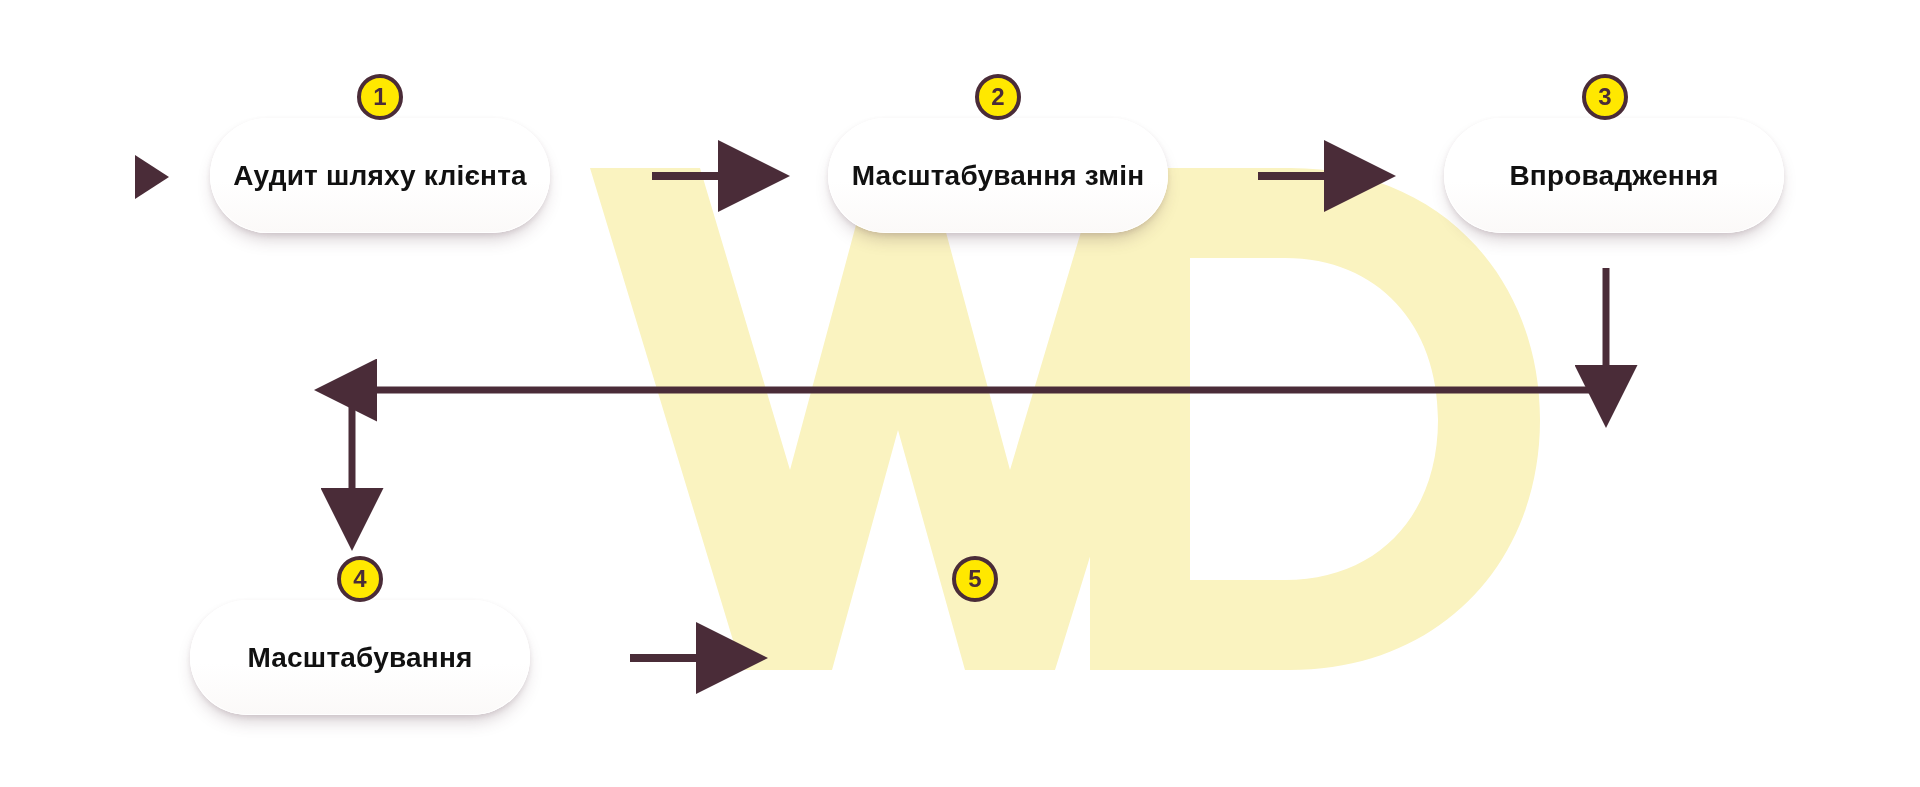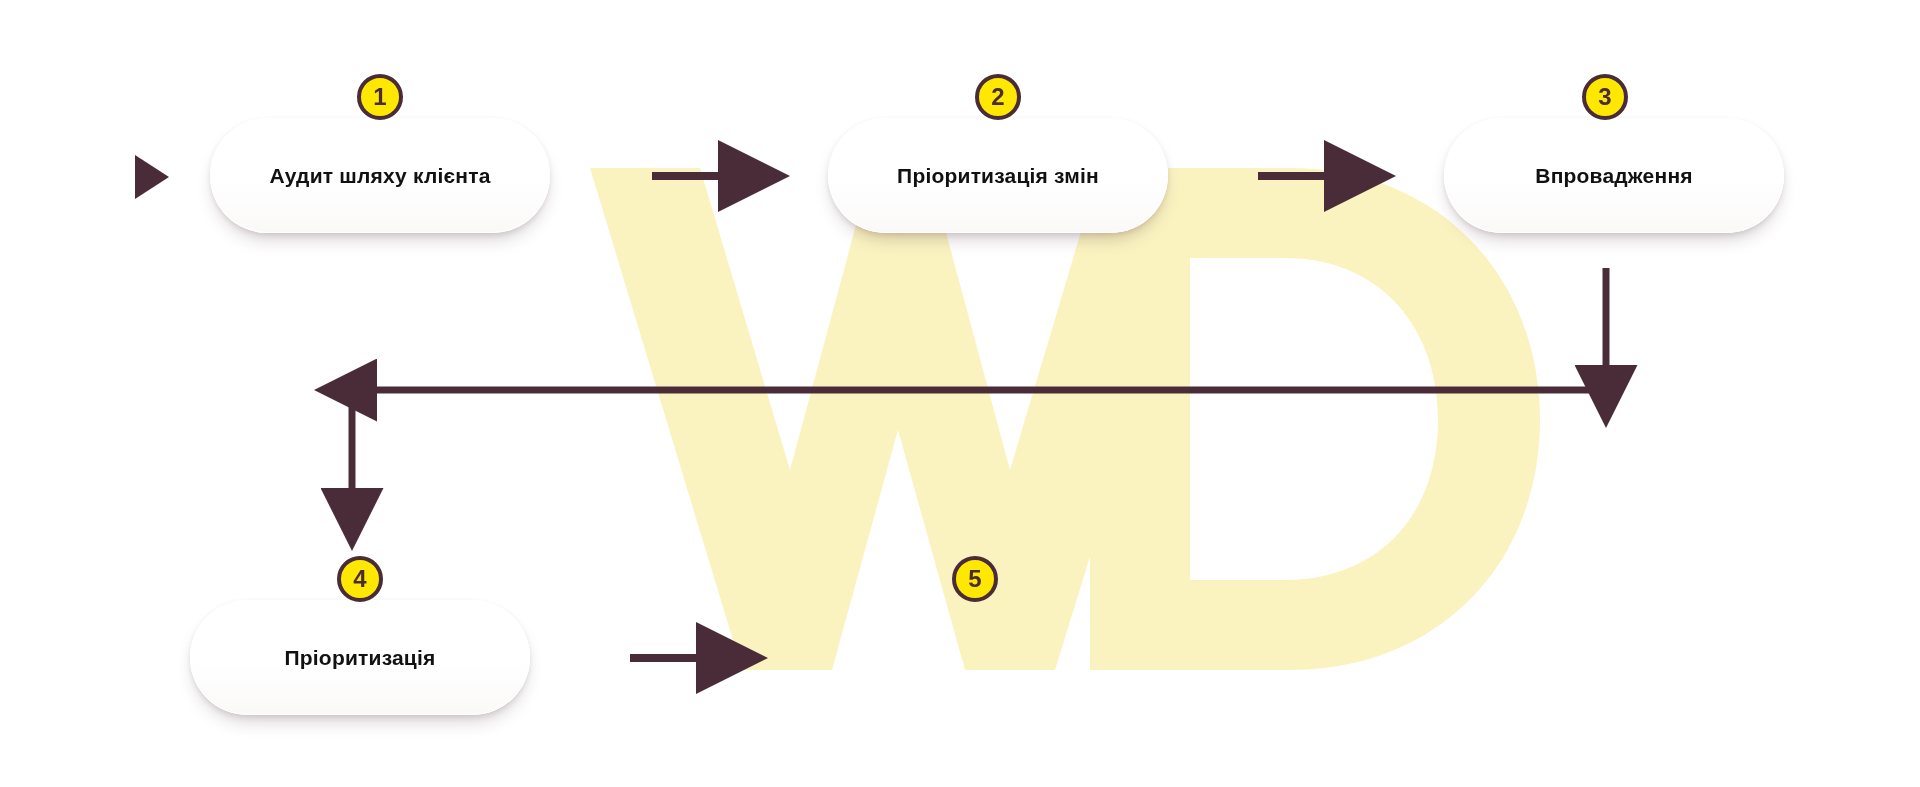--- a/index.html
+++ b/index.html
@@ -50,21 +50,21 @@
     justify-content: center;
     box-sizing: border-box;
     background: linear-gradient(180deg, #ffffff 0%, #ffffff 55%, #fbf9f8 100%);
     border-radius: 60px;
     box-shadow:
       0 10px 18px -6px rgba(74, 44, 56, 0.28),
       0 2px 5px rgba(74, 44, 56, 0.10),
       0 0 0 1px rgba(255, 255, 255, 0.9) inset;
   }
   .node-label {
-    font-size: 21px;
+    font-size: 28px;
     font-weight: bold;
     color: #111111;
     letter-spacing: 0.2px;
     white-space: nowrap;
     text-align: center;
     padding: 0 26px;
   }
   .badge {
     position: absolute;
     z-index: 4;
@@ -153,35 +153,35 @@
   <div class="start-marker" style="left:135px; top:155px;"></div>
 
   <div class="node" style="left:210px; top:118px; width:340px; height:115px;">
     <span class="node-label">Аудит шляху клієнта</span>
   </div>
   <div class="badge" style="left:357px; top:74px;">
     <span>1</span>
   </div>
 
   <div class="node" style="left:828px; top:118px; width:340px; height:115px;">
-    <span class="node-label">Пріоритизація змін</span>
+    <span class="node-label">Масштабування змін</span>
   </div>
   <div class="badge" style="left:975px; top:74px;">
     <span>2</span>
   </div>
 
   <div class="node" style="left:1444px; top:118px; width:340px; height:115px;">
     <span class="node-label">Впровадження</span>
   </div>
   <div class="badge" style="left:1582px; top:74px;">
     <span>3</span>
   </div>
 
   <div class="node" style="left:190px; top:600px; width:340px; height:115px;">
-    <span class="node-label">Пріоритизація</span>
+    <span class="node-label">Масштабування</span>
   </div>
   <div class="badge" style="left:337px; top:556px;">
     <span>4</span>
   </div>
 
   <div class="badge" style="left:952px; top:556px;">
     <span>5</span>
   </div>
 
 </div>

